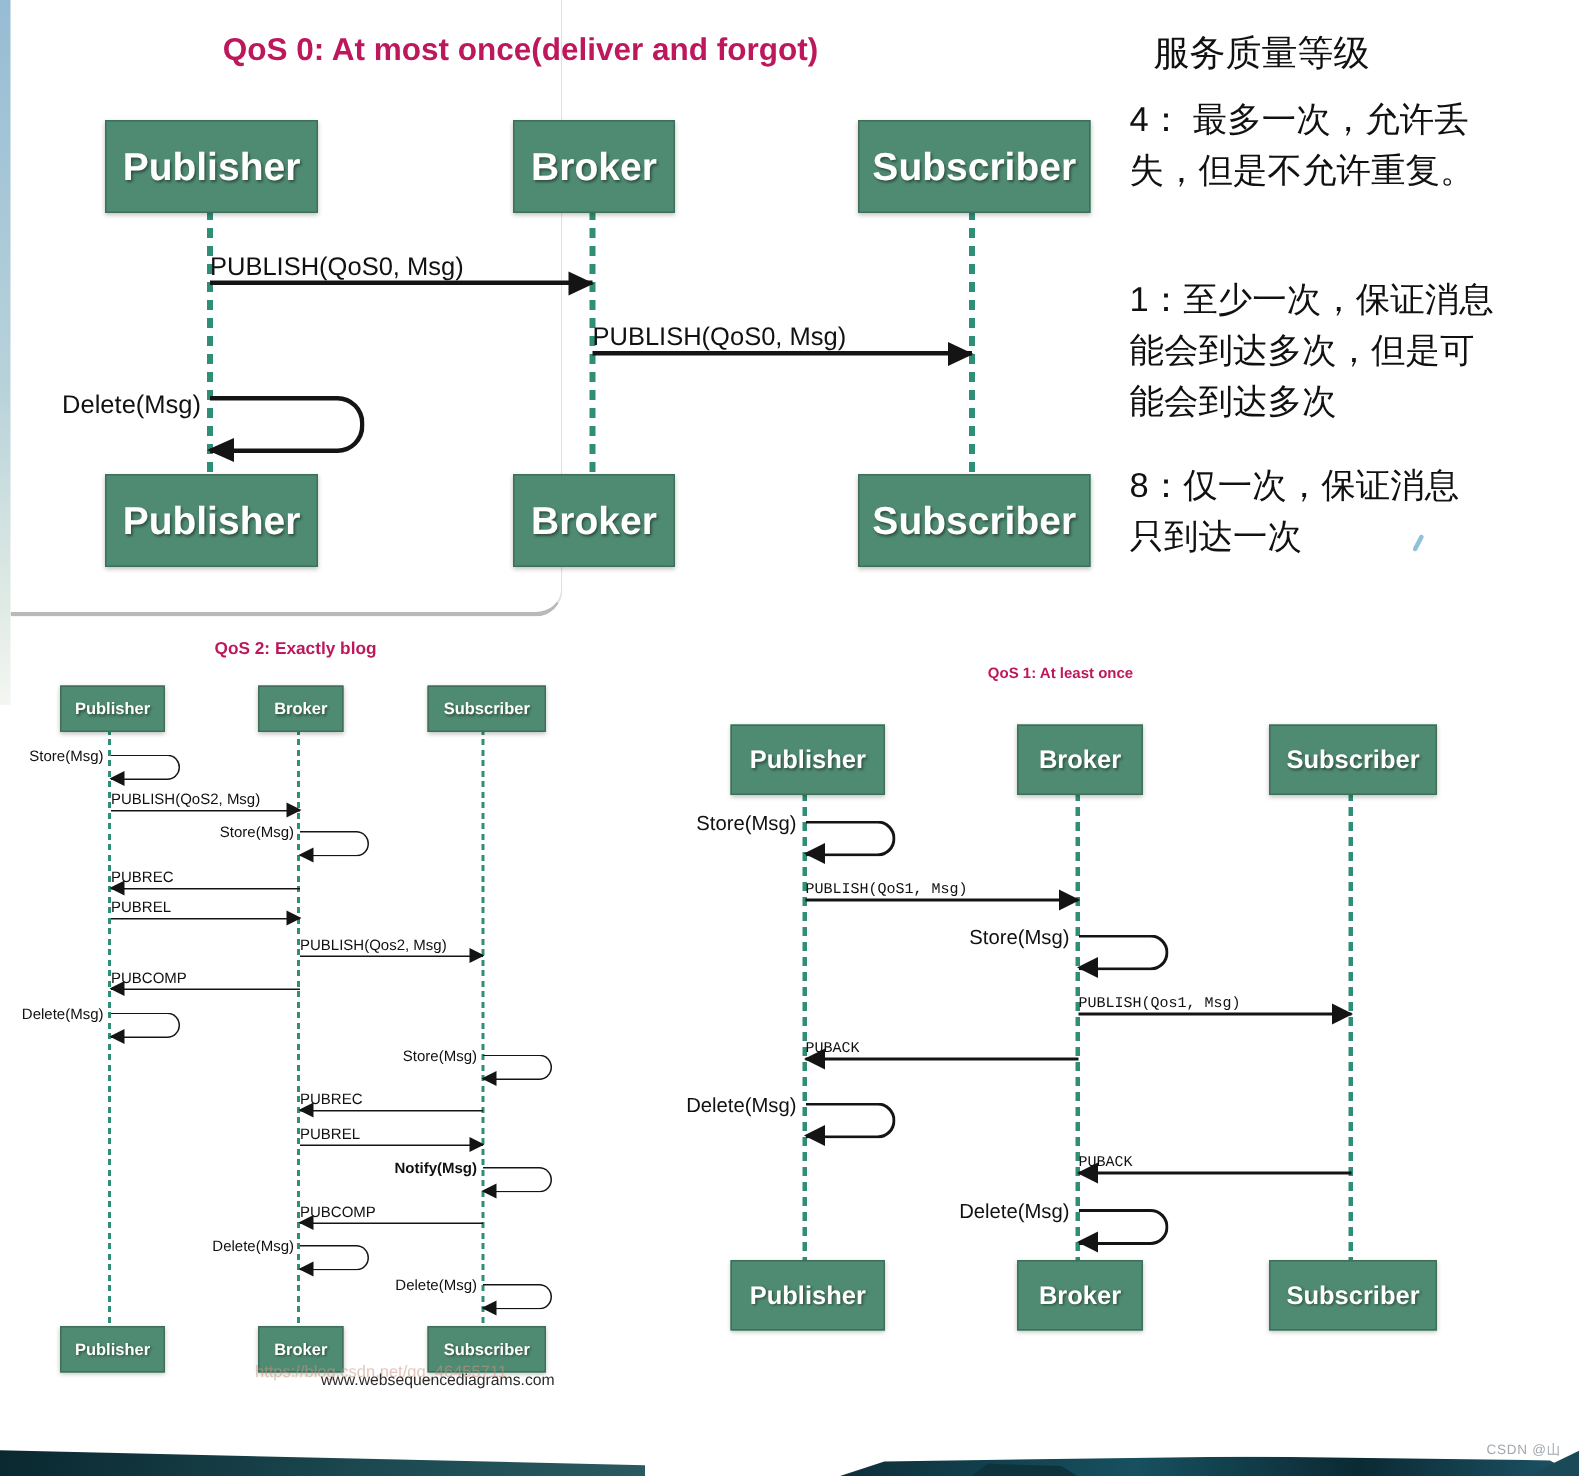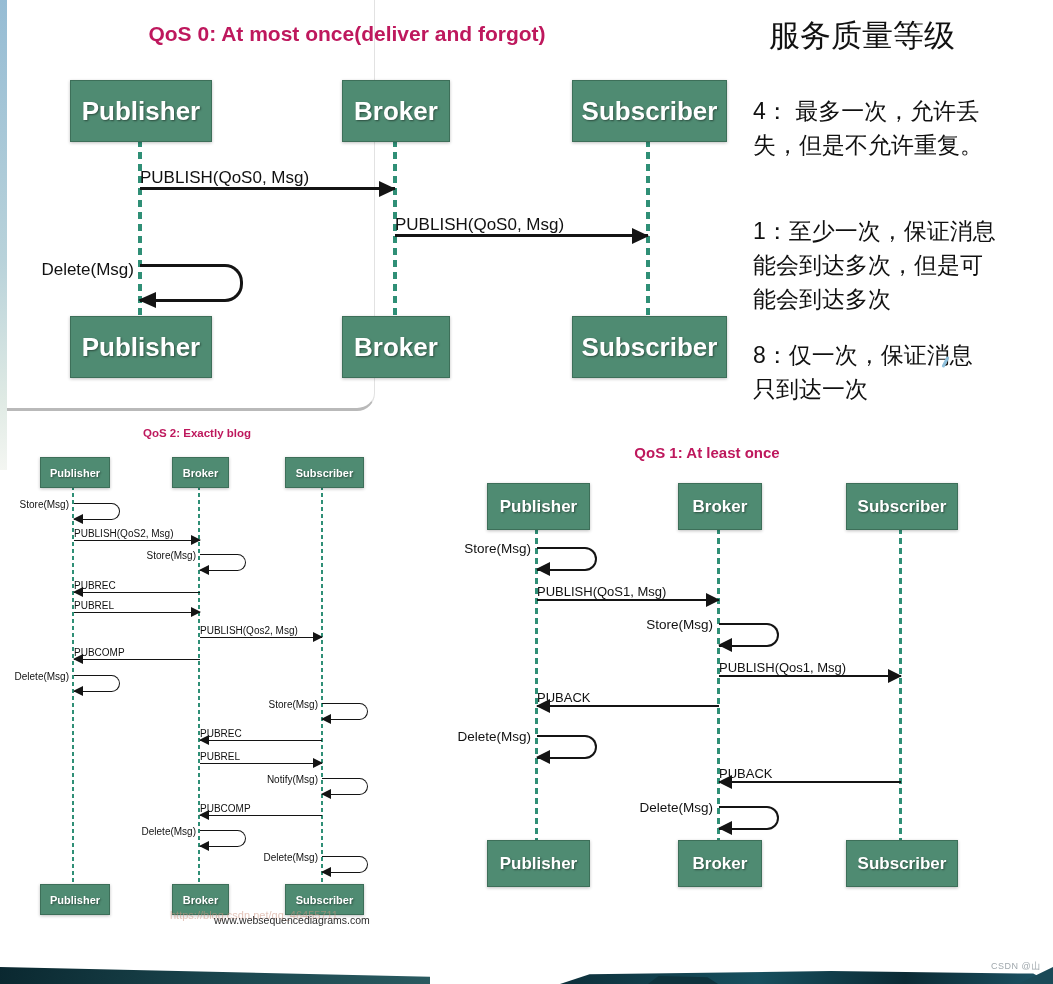--- a/index.html
+++ b/index.html
@@ -20,21 +20,21 @@
   .ll2{width:2px;background:repeating-linear-gradient(to bottom,#2f8f76 0 4px,transparent 4px 7px);}
 
   
   .dtitle{position:absolute;text-align:center;font-weight:bold;color:#be185d;white-space:nowrap;}
 
   
   .msg{position:absolute;}
   .msg .lbl{position:absolute;left:0;right:0;bottom:2px;text-align:left;white-space:nowrap;}
   .msg .shaft{position:absolute;left:0;right:0;bottom:0;height:0;}
   .m0{height:22px;font-size:17px;} .m0 .shaft{border-bottom:3px solid #141414;}
-  .m1{height:17px;font-size:13px;} .m1 .shaft{border-bottom:2px solid #141414;}
+  .m1{height:17px;font-size:10px;font-family:Liberation Mono, monospace;} .m1 .shaft{border-bottom:2px solid #141414;}
   .m2{height:13px;font-size:10px;} .m2 .shaft{border-bottom:1.5px solid #141414;}
   .head{position:absolute;width:0;height:0;}
   .m0 .head.r{right:-1px;bottom:-7px;border-left:17px solid #141414;border-top:8px solid transparent;border-bottom:8px solid transparent;}
   .m1 .head.r{right:-1px;bottom:-6px;border-left:14px solid #141414;border-top:7px solid transparent;border-bottom:7px solid transparent;}
   .m1 .head.l{left:-1px;bottom:-6px;border-right:14px solid #141414;border-top:7px solid transparent;border-bottom:7px solid transparent;}
   .m2 .head.r{right:-1px;bottom:-4px;border-left:10px solid #141414;border-top:5px solid transparent;border-bottom:5px solid transparent;}
   .m2 .head.l{left:-1px;bottom:-4px;border-right:10px solid #141414;border-top:5px solid transparent;border-bottom:5px solid transparent;}
 
   
   .loop{position:absolute;border-style:solid;border-color:#141414;border-left:none;}
@@ -42,21 +42,21 @@
   .lp1{border-width:2.5px;border-radius:0 12px 12px 0;}
   .lp2{border-width:1.5px;border-radius:0 9px 9px 0;}
   .lp0 .head{left:-2px;bottom:-9px;border-right:18px solid #141414;border-top:8px solid transparent;border-bottom:8px solid transparent;}
   .lp1 .head{left:-1px;bottom:-7px;border-right:14px solid #141414;border-top:7px solid transparent;border-bottom:7px solid transparent;}
   .lp2 .head{left:-1px;bottom:-5px;border-right:10px solid #141414;border-top:5px solid transparent;border-bottom:5px solid transparent;}
   .loop-lbl{position:absolute;text-align:right;white-space:nowrap;}
   .f0{font-size:17px;} .f1{font-size:13.5px;} .f2{font-size:10px;}
 
   
   .notes{position:absolute;left:753px;top:18px;width:300px;font-size:23px;line-height:34px;color:#111;}
-  .notes .ntitle{font-size:31px;line-height:36px;padding-left:16px;margin:0 0 40px 0;font-weight:normal;}
+  .notes .ntitle{font-size:24px;line-height:36px;padding-left:16px;margin:0 0 8px 0;font-weight:normal;}
   .notes p{margin:0;}
   .notes .p0{margin-bottom:52px;}
   .notes .p1{margin-bottom:22px;}
 
   
   .left-strip{left:0;top:0;width:7px;height:470px;
     background:linear-gradient(#96bcd4,#b8d2da 55%,#dfeae4 85%,#f4f6f2);}
   .card-edge{left:7px;top:-12px;width:367px;height:420px;border-bottom:3px solid #b9b9b9;
     border-right:1px solid #e2e2e2;border-bottom-right-radius:18px;pointer-events:none;}
   .wm-faint{left:170px;top:909px;font-size:11px;color:rgba(205,150,130,.55);white-space:nowrap;}
@@ -214,21 +214,21 @@
     <div class="shaft"></div>
       <div class="head l"></div>
   </div>
 
   <div class="msg m2" style="left:200px;top:751px;width:122px;">
     <span class="lbl">PUBREL</span>
     <div class="shaft"></div>
       <div class="head r"></div>
   </div>
 
-  <div class="loop-lbl f2" style="left:180px;top:774px;width:138px;">Notify(Msg)</div>
+  <div class="loop-lbl f2" style="left:180px;top:774px;width:138px;font-weight:bold;">Notify(Msg)</div>
   <div class="loop lp2" style="left:322px;top:778px;width:45px;height:15px;">
       <div class="head"></div>
     </div>
 
   <div class="msg m2" style="left:200px;top:803px;width:122px;">
     <span class="lbl">PUBCOMP</span>
     <div class="shaft"></div>
       <div class="head l"></div>
   </div>
 
@@ -248,21 +248,21 @@
   <div class="actor a2" style="left:172px;top:884px;width:55px;height:29px;">
       <span>Broker</span>
     </div>
   <div class="actor a2" style="left:285px;top:884px;width:77px;height:29px;">
       <span>Subscriber</span>
     </div>
 
   <div class="abs wm-faint">https://blog.csdn.net/qq_46455711</div>
   <div class="abs wm-dark">www.websequencediagrams.com</div>
 
-  <div class="dtitle" style="left:557px;top:444px;width:300px;font-size:15px;">QoS 1: At least once</div>
+  <div class="dtitle" style="left:557px;top:444px;width:300px;font-size:10px;">QoS 1: At least once</div>
 
   <div class="lifeline ll1" style="left:535px;top:528px;height:312px;"></div>
   <div class="lifeline ll1" style="left:717px;top:528px;height:312px;"></div>
   <div class="lifeline ll1" style="left:899px;top:528px;height:312px;"></div>
 
   <div class="actor a1" style="left:487px;top:483px;width:101px;height:45px;">
       <span>Publisher</span>
     </div>
   <div class="actor a1" style="left:678px;top:483px;width:82px;height:45px;">
       <span>Broker</span>

